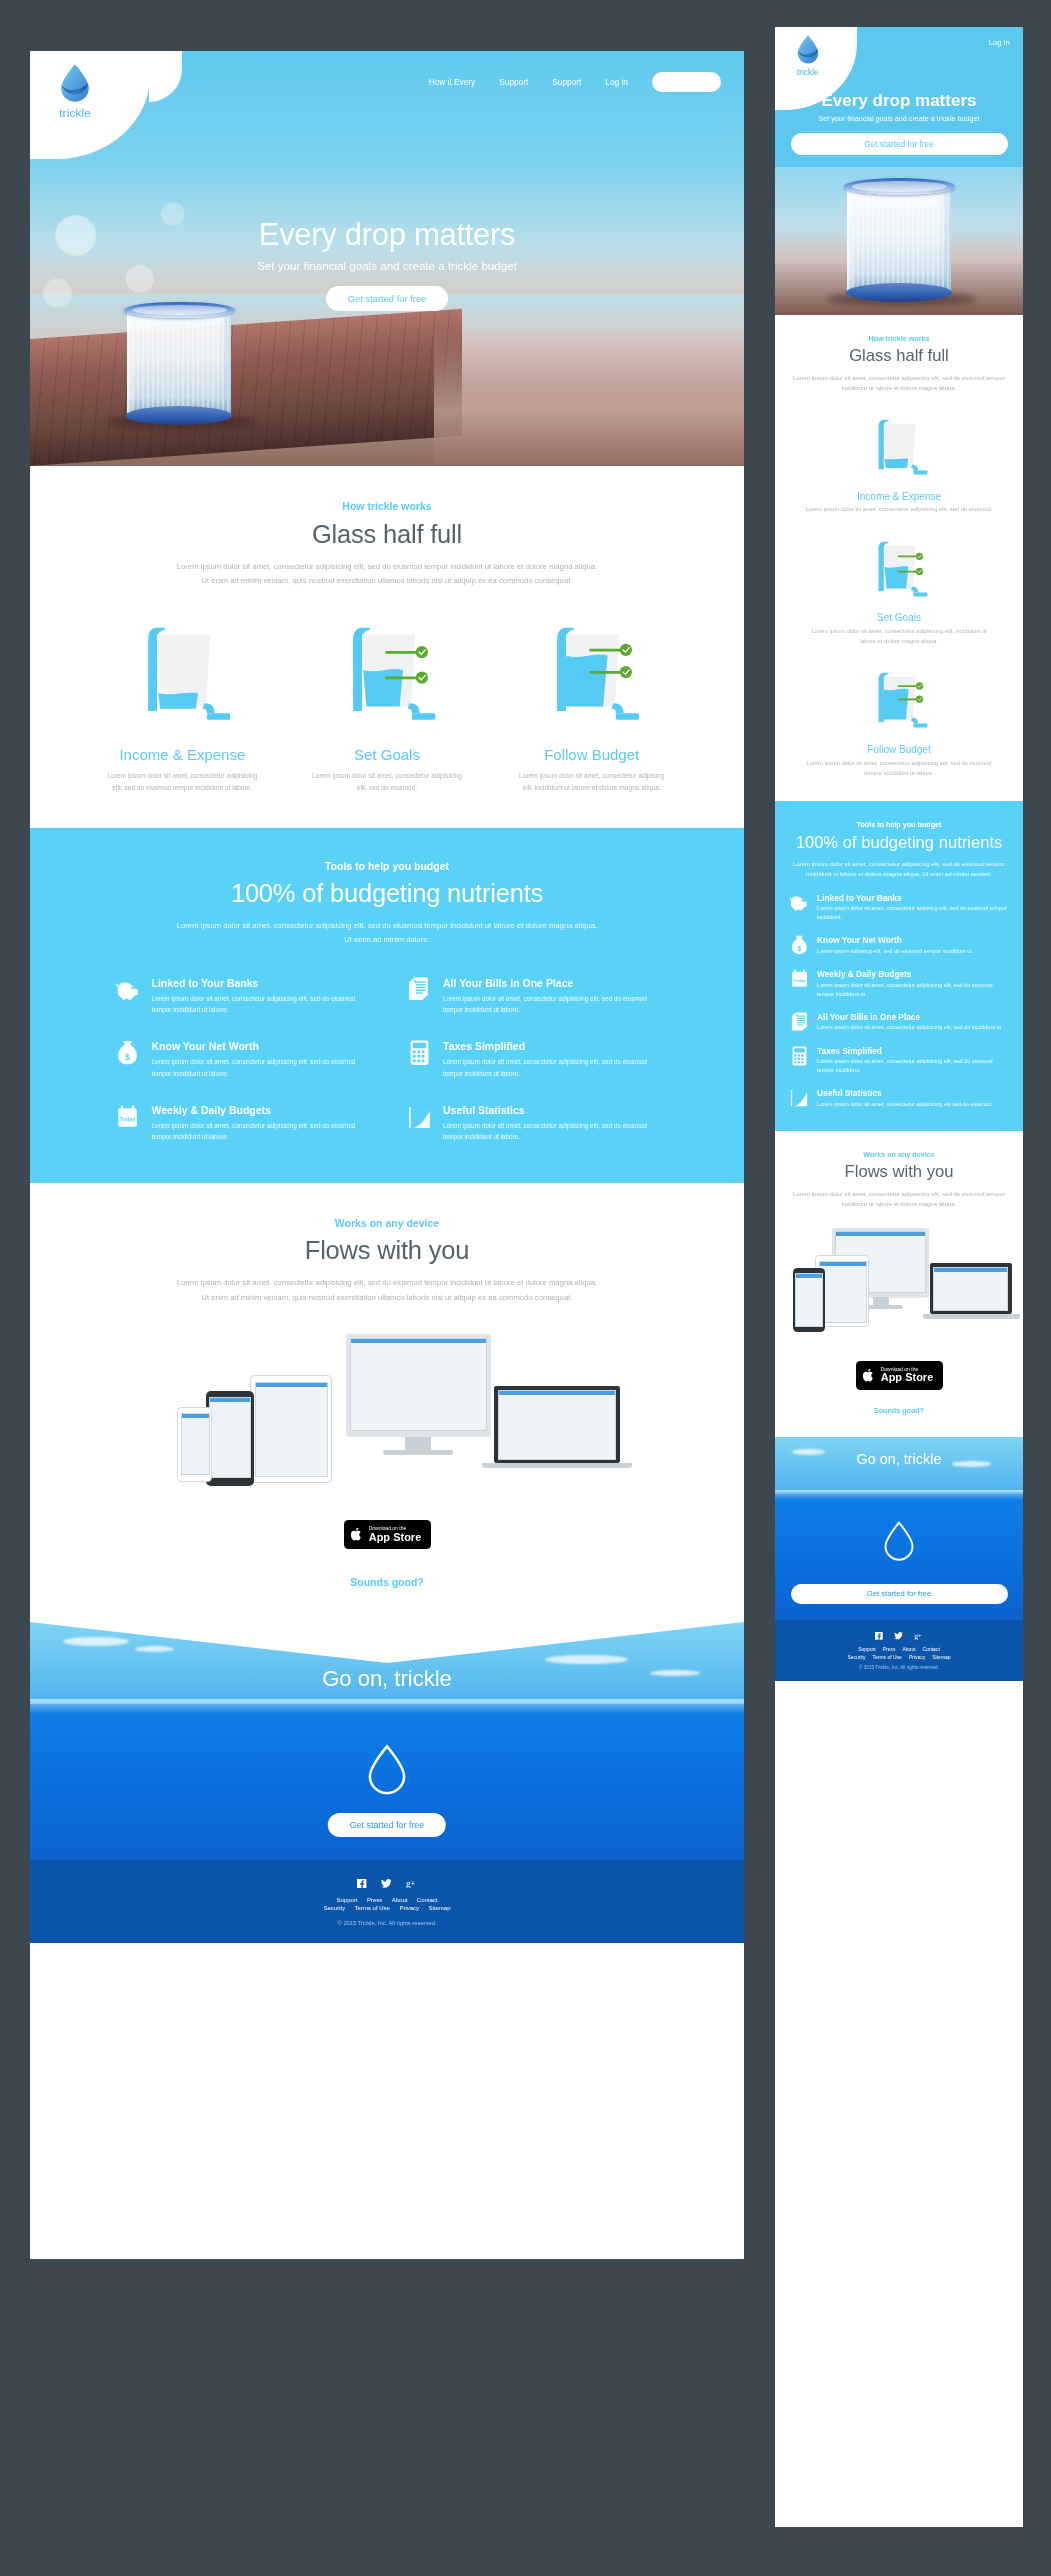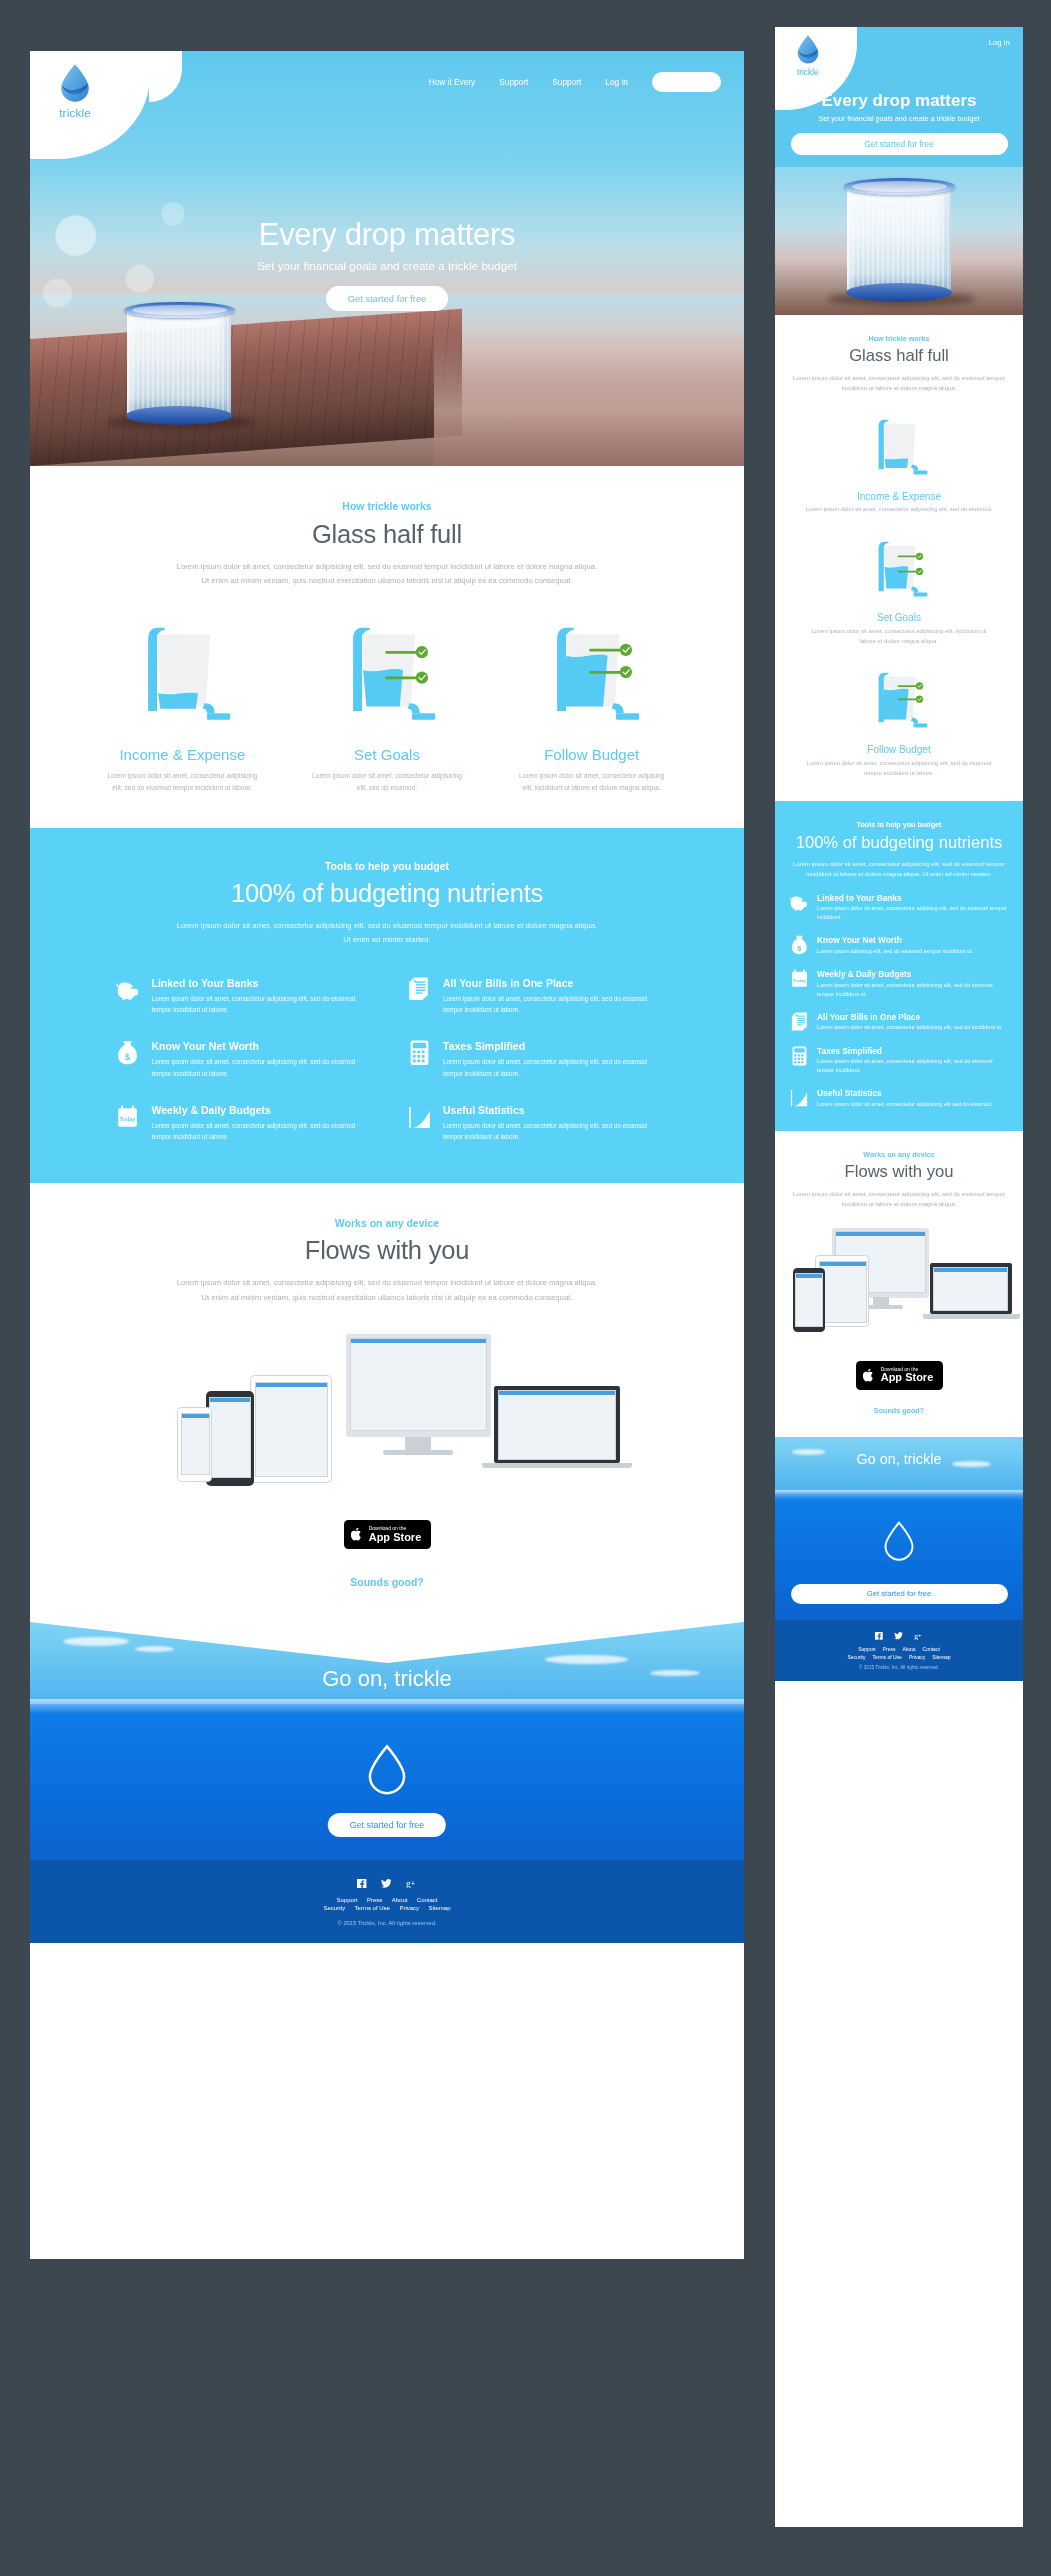--- a/index.html
+++ b/index.html
@@ -276,21 +276,21 @@
           <div class="col-text">Lorem ipsum dolor sit amet, consectetur adipising elit, incididunt ut labore et dolore magna aliqua.</div>
         </div>
       </div>
     </div>
 
     <div class="band">
       <div class="eyebrow">Tools to help you budget</div>
       <div class="h2">100% of budgeting nutrients</div>
       <div class="lede">
         <div>Lorem ipsum dolor sit amet, consectetur adipisicing elit, sed do eiusmod tempor incididunt ut labore et dolore magna aliqua.</div>
-        <div>Ut enim ad minim started.</div>
+        <div>Ut enim ad minim dolore.</div>
       </div>
 
       <div class="grid2">
         <div class="tile">
           <div class="tile-ic">
             <svg width="24" height="21" viewBox="0 0 44 38" fill="#fff">
               <path d="M14 6c10 0 18 5 19 12h4a3 3 0 013 3v6a3 3 0 01-3 3h-3c-1 3-4 5-6 6v2h-5v-2H17v2h-5v-3c-5-2-9-7-9-12C3 11 8 6 14 6z"></path>
               <circle cx="30" cy="16" r="2.2" fill="#5ad2f7"></circle>
               <path d="M3 14c-3-2-3-6 0-7 0 3 1 5 3 6z"></path>
             </svg>

